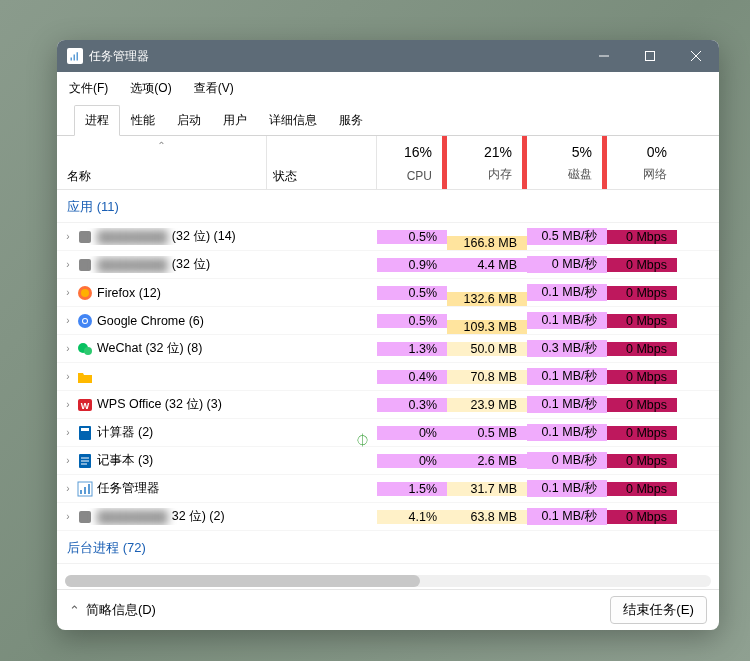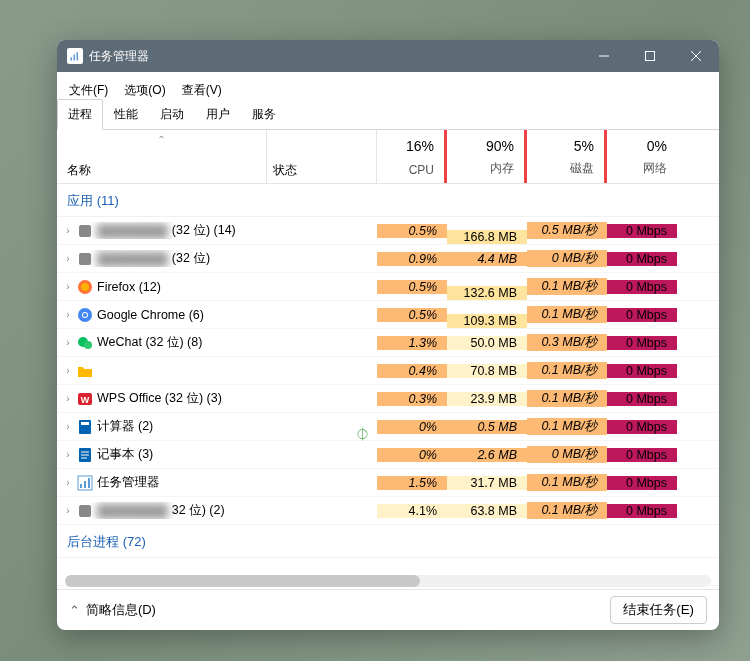--- a/index.html
+++ b/index.html
@@ -37,32 +37,32 @@
     border-radius: 2px;
     display: inline-flex; align-items: center; justify-content: center;
   }
   .titlebar .app-icon svg { width:12px; height:12px; }
   .titlebar .title { flex: 1; font-size: 12px; }
   .winbtns { display: flex; height: 100%; }
   .winbtn { width: 46px; display:flex; align-items:center; justify-content:center; color:#fff; }
   .menubar {
     height: 26px;
     display: flex;
-    align-items: flex-start;
-    padding: 8px 6px;
+    align-items: center;
+    padding: 16px 6px;
     font-size: 12px;
-    gap: 4px;
+    gap: 10px;
   }
   .menubar span { padding: 2px 6px; }
   .tabbar {
     height: 32px;
     border-bottom: 1px solid #d4d4d4;
     display: flex;
     align-items: flex-end;
-    padding: 0 0;
+    padding: 0 17px;
     gap: 0;
     font-size: 12px;
   }
   .tab {
     padding: 6px 10px;
     border: 1px solid transparent;
     border-bottom: none;
     cursor: default;
   }
   .tab.active {
@@ -77,21 +77,21 @@
     grid-template-columns: 210px 110px 70px 80px 80px 70px;
     height: 54px;
     border-bottom: 1px solid #e5e5e5;
     font-size: 12px;
   }
   .header-row .h-name { position: relative; padding: 32px 0 0 10px; border-right: 1px solid #e5e5e5;}
   .header-row .h-status { padding: 32px 0 0 6px; border-right: 1px solid #e5e5e5;}
   .header-row .h-metric {
     text-align: right;
     padding: 8px 10px 6px 0;
-    border-right: 3px solid #ef4444;
+    border-right: 5px solid #ef4444;
     display: flex;
     flex-direction: column;
     justify-content: space-between;
     color: #555;
   }
   .header-row .h-metric .pct { font-size: 14px; color: #000; }
   .header-row .sort-arrow {
     position: absolute; top: 4px; left: 50%; transform: translateX(-50%);
     font-size: 10px; color: #888;
   }
@@ -114,21 +114,21 @@
     display:flex; align-items:center; gap:4px;
     padding-left: 6px;
     white-space: nowrap;
     overflow:hidden;
   }
   .cell-status { position:relative; }
   .caret { color:#888; font-size:10px; width:10px; text-align:center;}
   .proc-icon { width:16px; height:16px; display:inline-flex; align-items:center; justify-content:center; border-radius:2px;}
   .cell-num { text-align:right; padding-right:10px; }
   .heat-0 { background:#be185d; }
-  .heat-1 { background:#fdba74;font-style:italic; }
+  .heat-1 { background:#f0abfc; }
   .heat-2 { background:#fff1c8; }
   .heat-3 { background:#ffe49e;margin-top:12px; }
   .blur { filter: blur(4px); color:#999;}
   .leaf { color:#2e9b2e; font-size:13px; }
   .footer {
     height: 40px;
     display:flex; align-items:center; justify-content:space-between;
     padding: 0 12px;
     font-size:13px;
   }
@@ -182,37 +182,38 @@
     <span>文件(F)</span>
     <span>选项(O)</span>
     <span>查看(V)</span>
   </div>
 
   <div class="tabbar" id="tabbar">
       <div class="tab active">进程</div>
       <div class="tab">性能</div>
       <div class="tab">启动</div>
       <div class="tab">用户</div>
+      <div class="tab">详细信息</div>
       <div class="tab">服务</div>
     </div>
 
   <div class="header-row">
     <div class="h-name">
       <span class="sort-arrow">⌃</span>
       <span>名称</span>
     </div>
     <div class="h-status">
       <span>状态</span>
     </div>
     <div class="h-metric">
       <span class="pct">16%</span>
       <span>CPU</span>
     </div>
     <div class="h-metric">
-      <span class="pct">90%</span>
+      <span class="pct">21%</span>
       <span>内存</span>
     </div>
     <div class="h-metric">
       <span class="pct">5%</span>
       <span>磁盘</span>
     </div>
     <div class="h-metric" style="border-right:none">
       <span class="pct">0%</span>
       <span>网络</span>
     </div>

